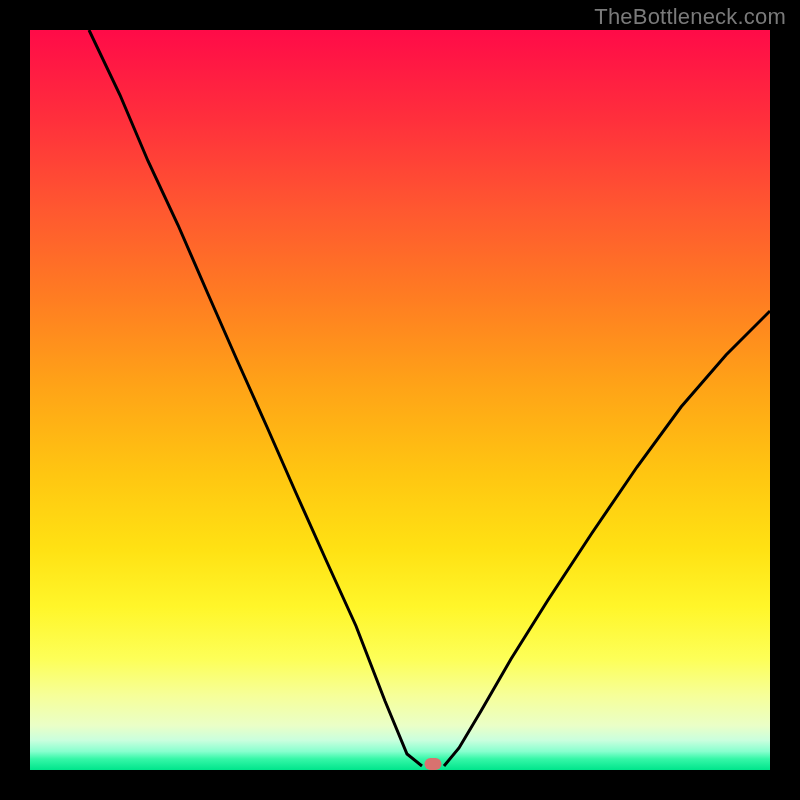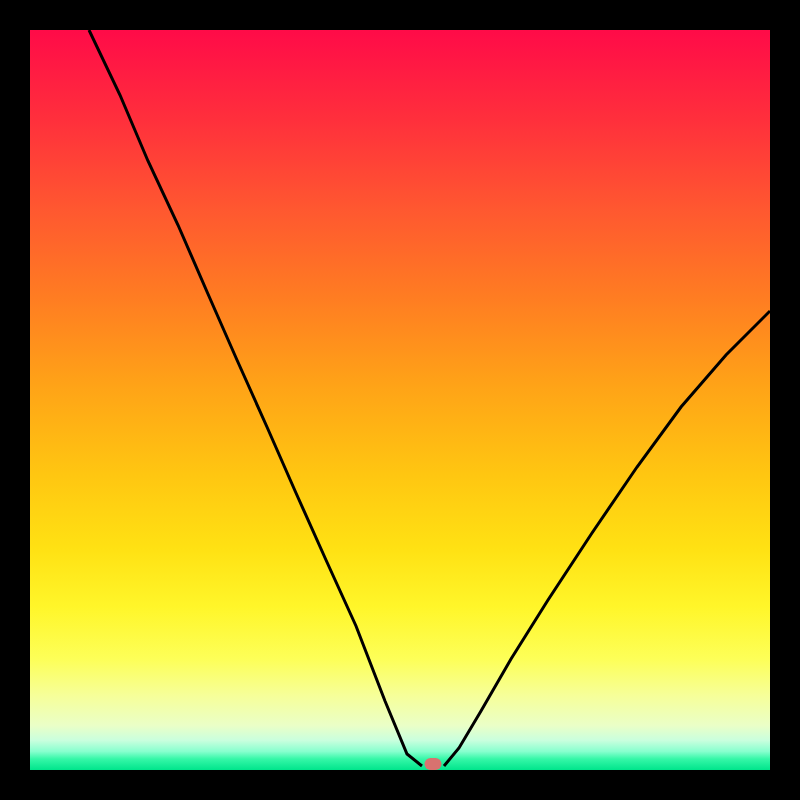--- a/index.html
+++ b/index.html
@@ -70,20 +70,21 @@
     background: #d8726f;
     border-radius: 6px;
     z-index: 3;
     transform: translate(-50%, -50%);
   }
 </style>
 </head>
 <body>
 <div class="frame">
 
+  <div class="watermark">TheBottleneck.com</div>
 
   <div class="plot-area">
     <div class="gradient"></div>
 
     <svg class="curve" viewBox="0 0 740 740" preserveAspectRatio="none">
 
       <path d="M 59 0 L 90 65 L 118 131 L 148 195 L 178 264 L 207 330 L 237 397 L 266 463 L 296 530 L 326 596 L 355 671 L 377 724 L 392 736" fill="none" stroke="#000" stroke-width="3"></path>
 
       <path d="M 414 736 L 429 718 L 451 681 L 481 629 L 518 570 L 562 503 L 607 437 L 651 377 L 696 325 L 740 281" fill="none" stroke="#000" stroke-width="3"></path>
     </svg>

